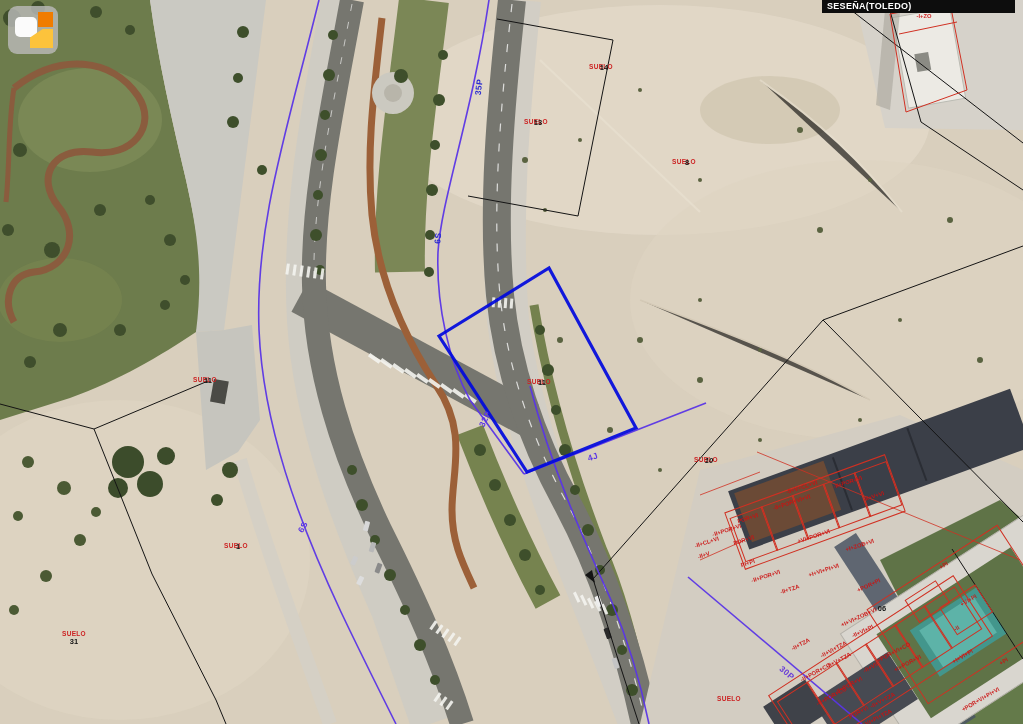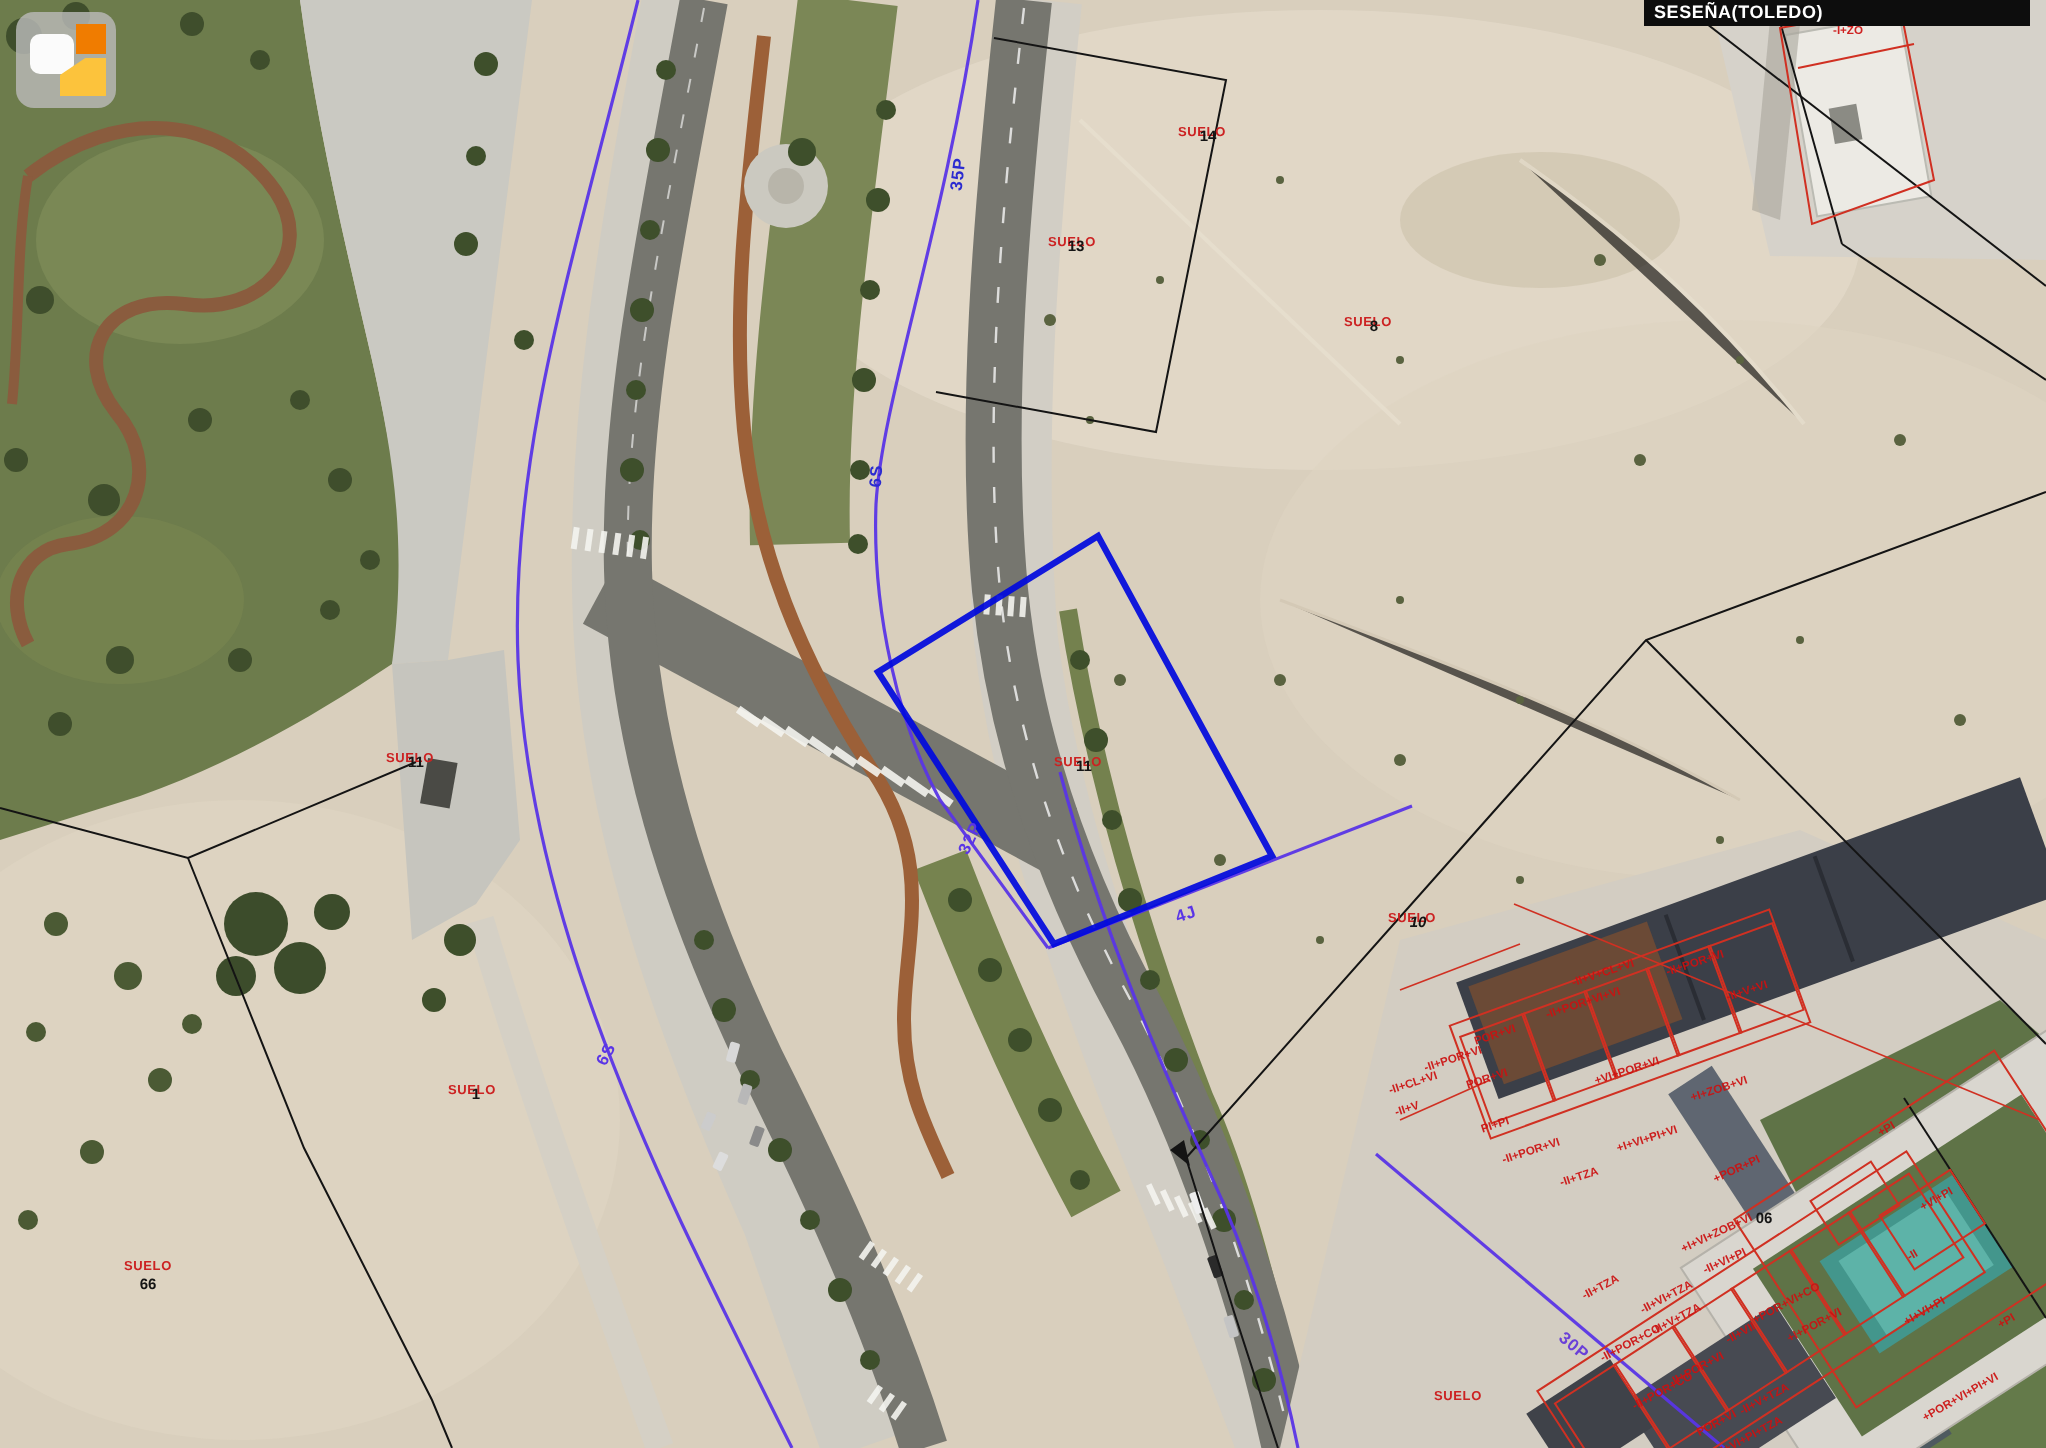--- a/index.html
+++ b/index.html
@@ -352,21 +352,21 @@
 
   <div class="layer">
 
   <span class="map-label parcel-number" style="left: 604px; top: 68px; transform: translate(-50%, -50%) rotate(0deg); text-align: right;">14</span>
       <span class="map-label parcel-number" style="left: 538px; top: 123px; transform: translate(-50%, -50%) rotate(0deg);">13</span>
       <span class="map-label parcel-number" style="left: 687px; top: 163px; transform: translate(-50%, -50%) rotate(0deg);">8</span>
       <span class="map-label parcel-number" style="left: 542px; top: 383px; transform: translate(-50%, -50%) rotate(0deg);">11</span>
       <span class="map-label parcel-number" style="left: 709px; top: 461px; transform: translate(-50%, -50%) rotate(0deg); font-style: italic;">10</span>
       <span class="map-label parcel-number" style="left: 208px; top: 381px; transform: translate(-50%, -50%) rotate(0deg);">11</span>
       <span class="map-label parcel-number" style="left: 238px; top: 547px; transform: translate(-50%, -50%) rotate(0deg);">1</span>
-      <span class="map-label parcel-number" style="left: 74px; top: 642px; transform: translate(-50%, -50%) rotate(0deg);">66</span>
+      <span class="map-label parcel-number" style="left: 74px; top: 642px; transform: translate(-50%, -50%) rotate(0deg);">31</span>
       <span class="map-label parcel-number" style="left: 882px; top: 609px; transform: translate(-50%, -50%) rotate(0deg);">06</span>
       <span class="map-label parcel-number" style="left: 732px; top: 736px; transform: translate(-50%, -50%) rotate(0deg); margin-top: 19px;">03</span>
     </div>
 
   <div class="layer">
 
   <span class="map-label constr-label" style="left: 924px; top: 17px; transform: translate(-50%, -50%) rotate(0deg);">-I+ZO</span>
       <span class="map-label constr-label" style="left: 802px; top: 488px; transform: translate(-50%, -50%) rotate(-18deg);">-II+V+CL+VI</span>
       <span class="map-label constr-label" style="left: 848px; top: 483px; transform: translate(-50%, -50%) rotate(-18deg);">-II+POR+VI</span>
       <span class="map-label constr-label" style="left: 874px; top: 497px; transform: translate(-50%, -50%) rotate(-18deg);">-II+V+VI</span>

